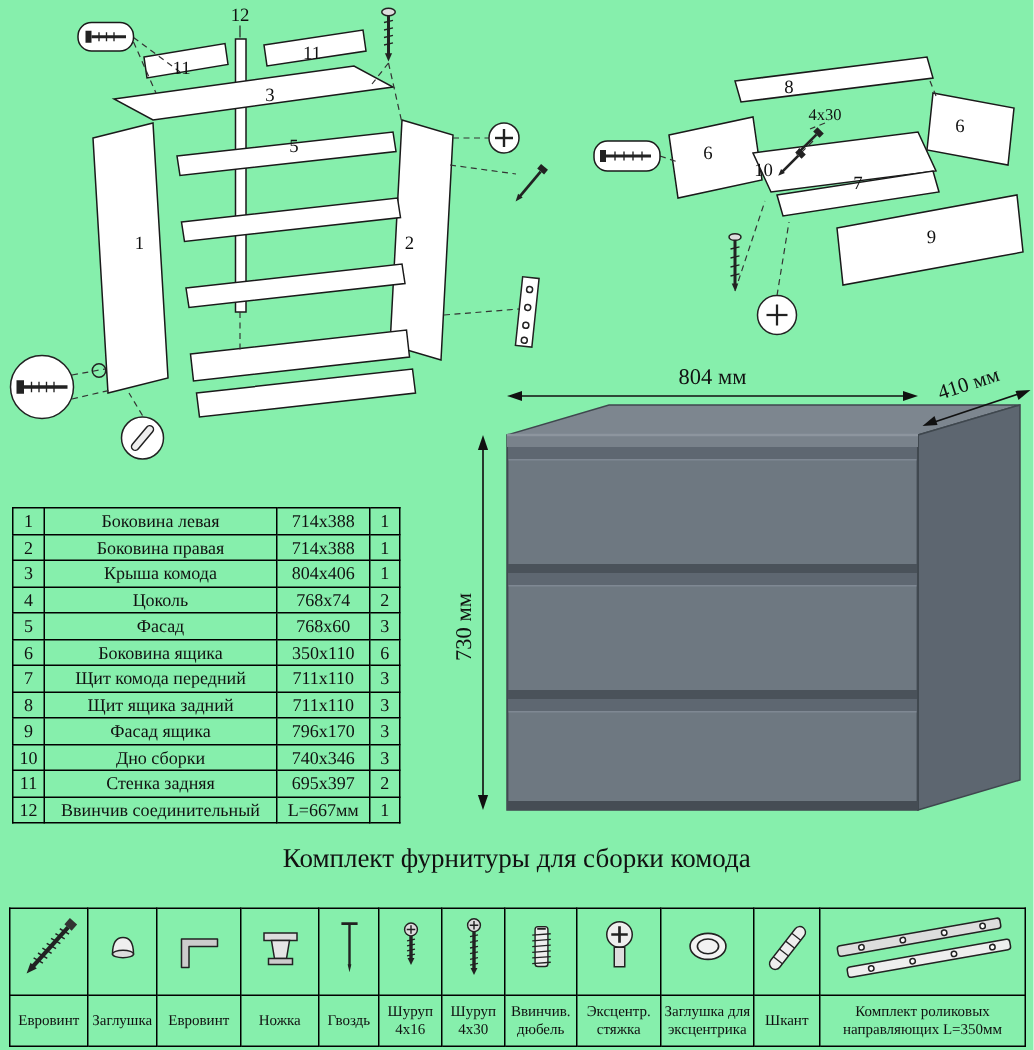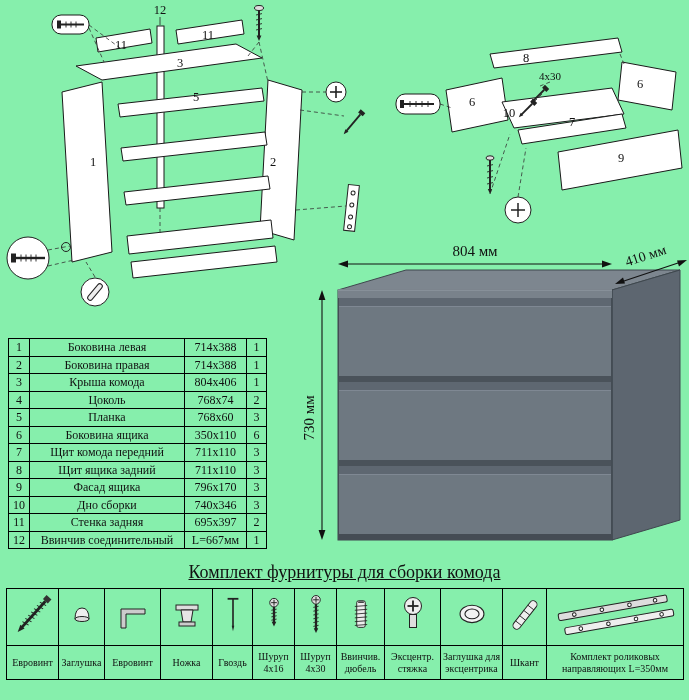--- a/index.html
+++ b/index.html
@@ -11,22 +11,22 @@
   .abs { position:absolute; }
 
   
   table.parts { border-collapse:collapse; font-size:12px; }
   table.parts td {
     border:1px solid #000; height:17.5px; padding:0 2px;
     line-height:1; white-space:nowrap; text-align:center;
   }
 
   
-  .hw-title { width:689px; text-align:center; font-size:18px;text-decoration:underline; }
-  table.hw { border-collapse:collapse; table-layout:fixed; }
+  .hw-title { width:689px; text-align:center; font-size:18px; }
+  table.hw { border-collapse:collapse; table-layout:fixed;margin-top:17px; }
   table.hw td {
     border:1px solid #000; text-align:center; vertical-align:middle;
     padding:1px; overflow:hidden;
   }
   td.hw-icon-cell { height:54px; }
   td.hw-name { font-size:10px; line-height:1.18; height:34px; }
   td.hw-qty { font-size:13px; height:20px; }
 
   svg text { font-family:"Liberation Serif", serif; fill:#111; }
   .lbl { font-size:12.5px; }
@@ -271,21 +271,21 @@
         <td>1</td>
       </tr>
       <tr>
         <td>4</td>
         <td>Цоколь</td>
         <td>768x74</td>
         <td>2</td>
       </tr>
       <tr>
         <td>5</td>
-        <td>Планка</td>
+        <td>Фасад</td>
         <td>768x60</td>
         <td>3</td>
       </tr>
       <tr>
         <td>6</td>
         <td>Боковина ящика</td>
         <td>350x110</td>
         <td>6</td>
       </tr>
       <tr>

